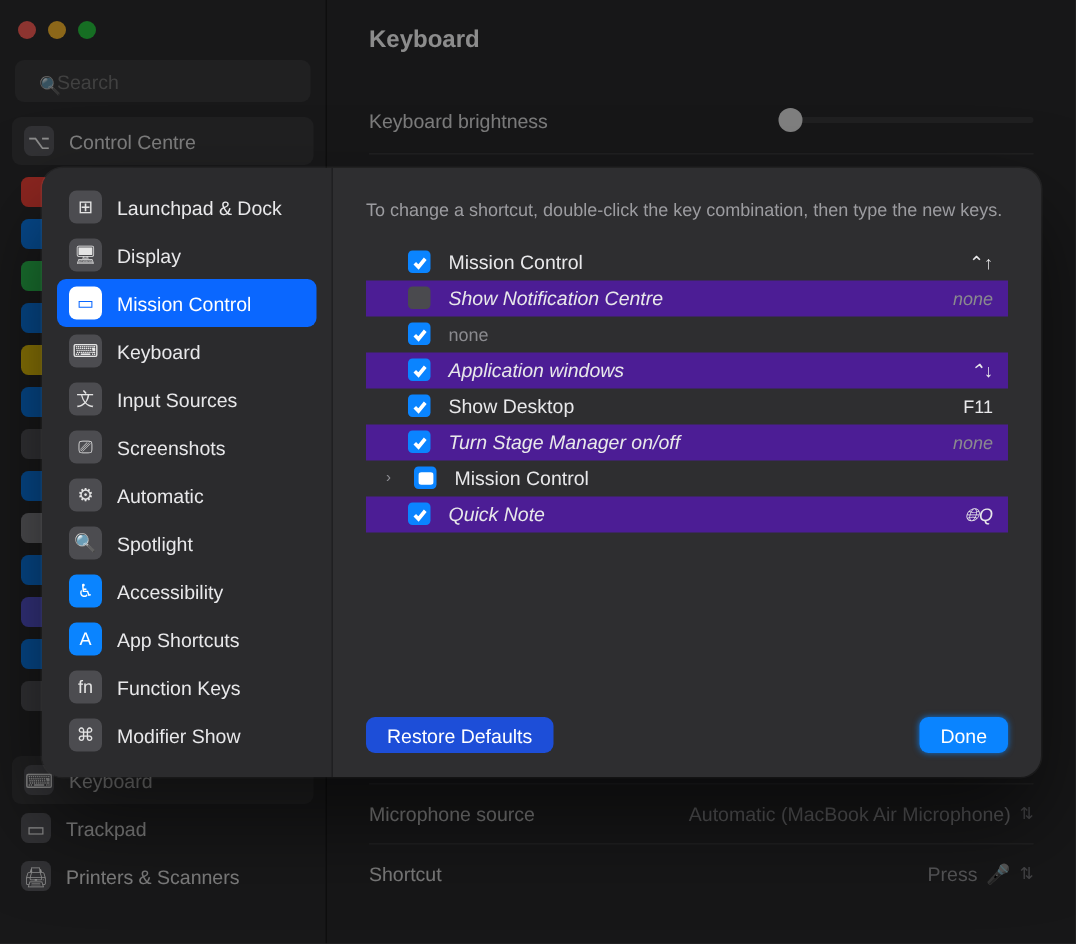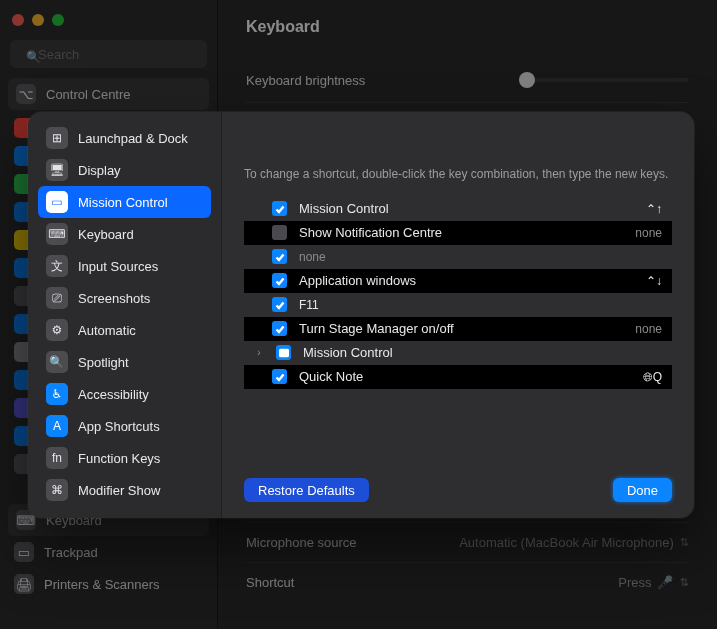--- a/index.html
+++ b/index.html
@@ -83,30 +83,30 @@
   }
   .ss-item.sel{background:#0a67ff;color:#fff;}
   .ss-ico{
     width:22px;height:22px;border-radius:5px;background:#4c4c50;
     display:flex;align-items:center;justify-content:center;font-size:12px;color:#e4e4e4;
   }
   .ss-item.sel .ss-ico{background:#fff;color:#0a67ff;}
   .ss-ico.blue{background:#0a84ff;color:#fff;}
 
   .sheet-main{
-    flex:1; padding:20px 22px 16px; display:flex; flex-direction:column;margin-top:34px;
+    flex:1; padding:20px 22px 16px; display:flex; flex-direction:column;
   }
   .sheet-desc{font-size:12px;color:#9c9ca0;line-height:1.4;margin-bottom:14px;}
   .sc-list{flex:1;}
   .sc-row{
     display:flex;align-items:center;gap:12px;
     padding:4px 10px;height:24px;font-size:13px;color:#e8e8ea;
     position:relative;
   }
-  .sc-row.alt{background:#000000;}
+  .sc-row.alt{background:#4c1d95;font-style:italic;}
   .sc-row.indent{padding-left:28px;}
   .sc-disc{width:10px;color:#8e8e93;font-size:10px;display:inline-block;text-align:center;}
   .sc-chk{
     width:15px;height:15px;border-radius:3px;
     display:flex;align-items:center;justify-content:center;
     flex-shrink:0;
   }
   .sc-chk.on{background:#0a84ff;}
   .sc-chk.off{background:#4a4a4e;}
   .sc-chk.folder{background:#0a84ff;border-radius:3px;}
@@ -303,20 +303,21 @@
           </span>
           <span class="sc-label">Application windows</span>
           <span class="sc-short">⌃↓</span>
         </div>
         <div class="sc-row indent">
           <span class="sc-chk on">
             <svg viewBox="0 0 10 10">
               <polyline points="1.5,5.5 4,8 8.5,2.5"></polyline>
             </svg>
           </span>
+          <span class="sc-label">Show Desktop</span>
           <span class="sc-short">F11</span>
         </div>
         <div class="sc-row alt indent">
           <span class="sc-chk on">
             <svg viewBox="0 0 10 10">
               <polyline points="1.5,5.5 4,8 8.5,2.5"></polyline>
             </svg>
           </span>
           <span class="sc-label">Turn Stage Manager on/off</span>
           <span class="sc-short dim">none</span>

